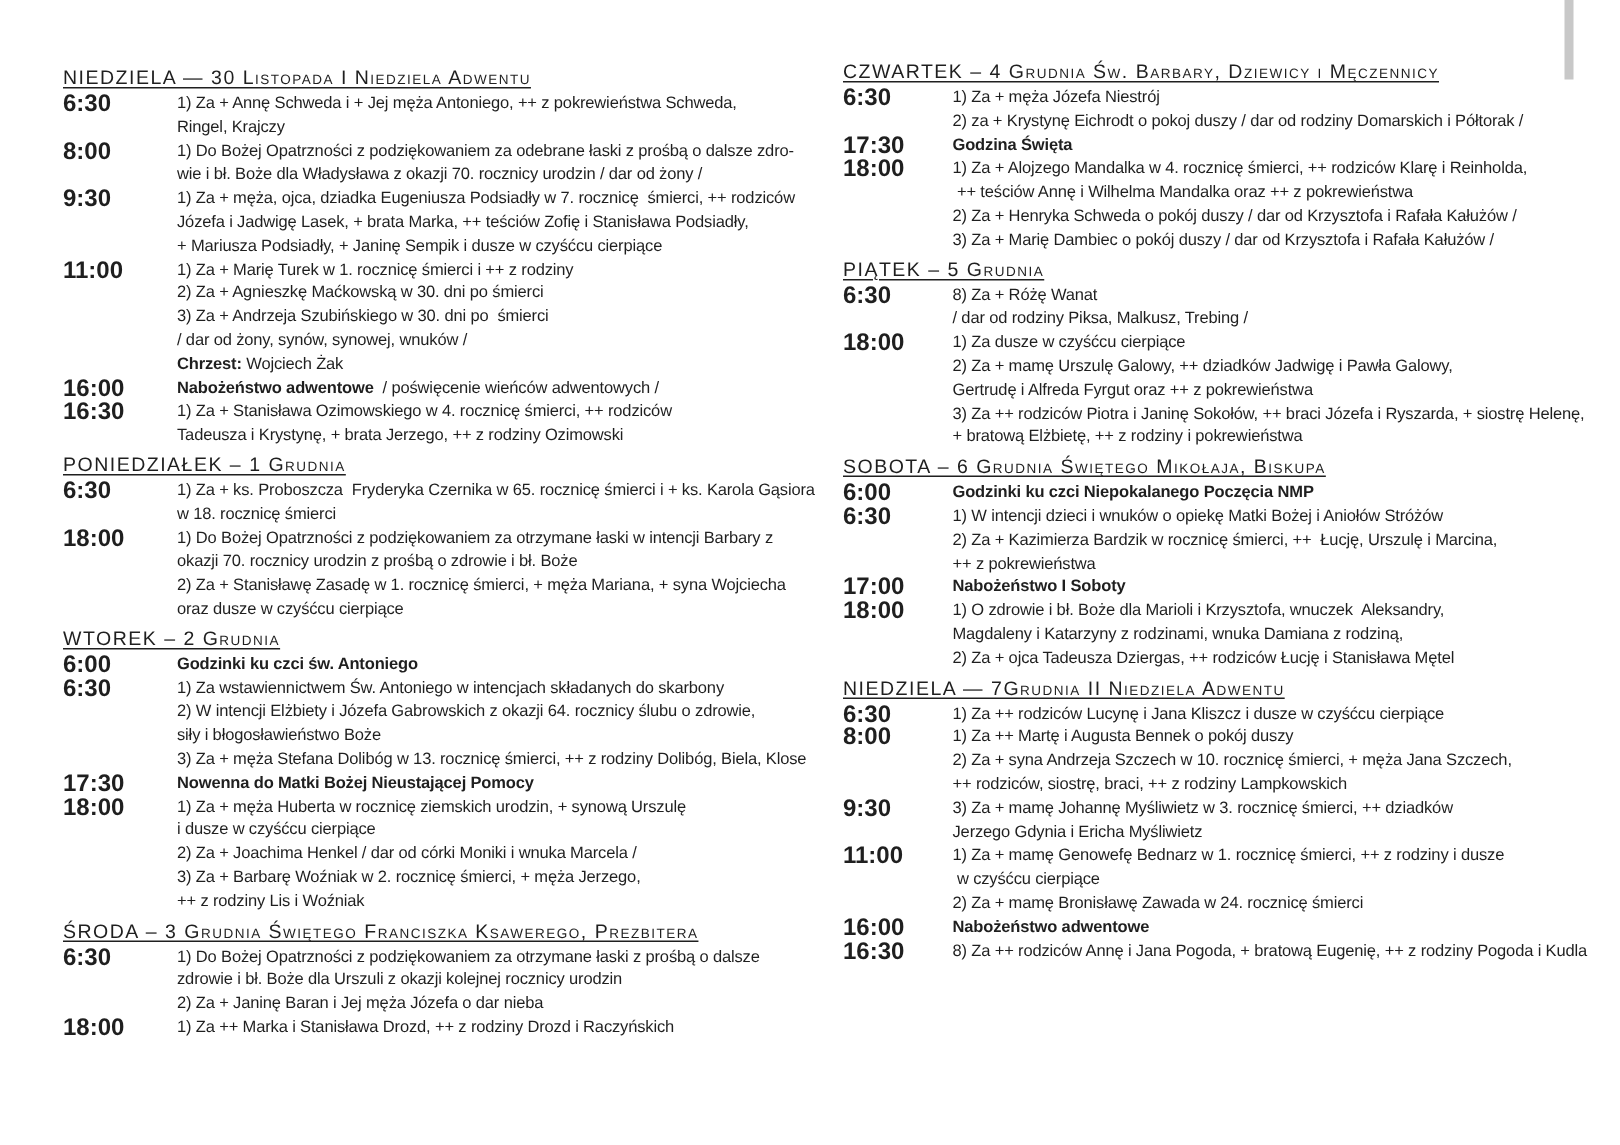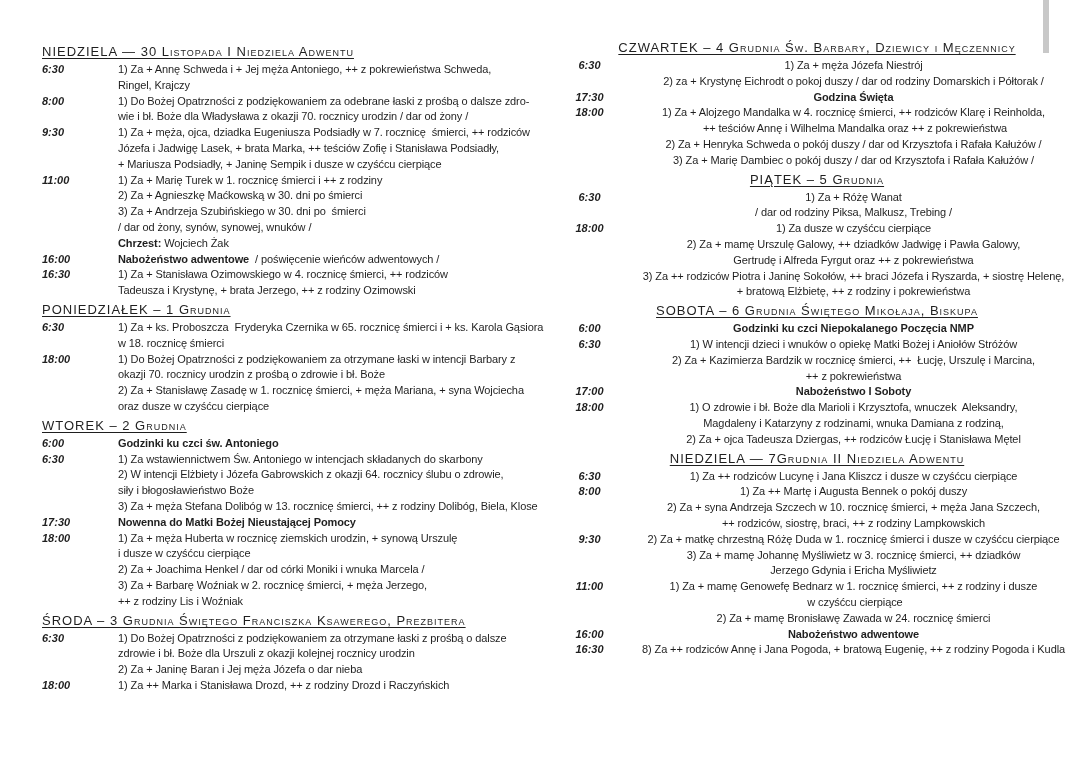--- a/index.html
+++ b/index.html
@@ -16,43 +16,42 @@
     position: relative;
     width: 1046px;
     height: 763px;
     background: #ffffff;
   }
   .column {
     position: absolute;
     top: 0;
   }
   .column.left  { left: 42px;  top: 44px; width: 505px; }
-  .column.right { left: 562px; top: 40px; width: 510px; text-align: center; }
+  .column.right { left: 562px; top: 40px; width: 510px; }
 
   .day-heading {
     font-size: 13px;
     line-height: 16px;
     font-variant: small-caps;
     letter-spacing: 1px;
     text-decoration: underline;
     text-decoration-thickness: 1px;
     text-underline-offset: 2px;
     white-space: pre;
     margin: 3px 0 2px 0;
   }
   .day:first-child .day-heading { margin-top: 0; }
 
   .entry { display: flex; align-items: flex-start; }
   .time {
     flex: 0 0 auto;
     font-weight: bold;
-    font-size: 11px;
+    font-size: 16px;
     line-height: 15.8px;
     white-space: pre;
-    font-style: italic;
   }
   .column.left  .time { width: 58px; }
   .column.right .time { width: 55px; }
   .lines { flex: 1 1 auto; min-width: 0; margin-left: 18px; }
   .line {
     font-size: 11px;
     line-height: 15.8px;
     letter-spacing: -0.1px;
     white-space: pre;
   }
@@ -216,21 +215,21 @@
             <div class="line"><span>2) Za + Henryka Schweda o pokój duszy / dar od Krzysztofa i Rafała Kałużów /</span></div>
             <div class="line"><span>3) Za + Marię Dambiec o pokój duszy / dar od Krzysztofa i Rafała Kałużów /</span></div>
           </div>
         </div>
       </section>
       <section class="day">
         <div class="day-heading">PIĄTEK – 5 Grudnia</div>
         <div class="entry">
           <div class="time">6:30</div>
           <div class="lines">
-            <div class="line"><span>1) Za + Różę Wanat</span></div>
+            <div class="line"><span>8) Za + Różę Wanat</span></div>
             <div class="line"><span>/ dar od rodziny Piksa, Malkusz, Trebing /</span></div>
           </div>
         </div>
         <div class="entry">
           <div class="time">18:00</div>
           <div class="lines">
             <div class="line"><span>1) Za dusze w czyśćcu cierpiące</span></div>
             <div class="line"><span>2) Za + mamę Urszulę Galowy, ++ dziadków Jadwigę i Pawła Galowy,</span></div>
             <div class="line"><span>Gertrudę i Alfreda Fyrgut oraz ++ z pokrewieństwa</span></div>
             <div class="line"><span>3) Za ++ rodziców Piotra i Janinę Sokołów, ++ braci Józefa i Ryszarda, + siostrę Helenę,</span></div>
@@ -281,21 +280,20 @@
           <div class="time">8:00</div>
           <div class="lines">
             <div class="line"><span>1) Za ++ Martę i Augusta Bennek o pokój duszy</span></div>
             <div class="line"><span>2) Za + syna Andrzeja Szczech w 10. rocznicę śmierci, + męża Jana Szczech,</span></div>
             <div class="line"><span>++ rodziców, siostrę, braci, ++ z rodziny Lampkowskich</span></div>
           </div>
         </div>
         <div class="entry">
           <div class="time">9:30</div>
           <div class="lines">
-            <div class="line"><span>2) Za + matkę chrzestną Różę Duda w 1. rocznicę śmierci i dusze w czyśćcu cierpiące</span></div>
             <div class="line"><span>3) Za + mamę Johannę Myśliwietz w 3. rocznicę śmierci, ++ dziadków</span></div>
             <div class="line"><span>Jerzego Gdynia i Ericha Myśliwietz</span></div>
           </div>
         </div>
         <div class="entry">
           <div class="time">11:00</div>
           <div class="lines">
             <div class="line"><span>1) Za + mamę Genowefę Bednarz w 1. rocznicę śmierci, ++ z rodziny i dusze</span></div>
             <div class="line"><span> w czyśćcu cierpiące</span></div>
             <div class="line"><span>2) Za + mamę Bronisławę Zawada w 24. rocznicę śmierci</span></div>

